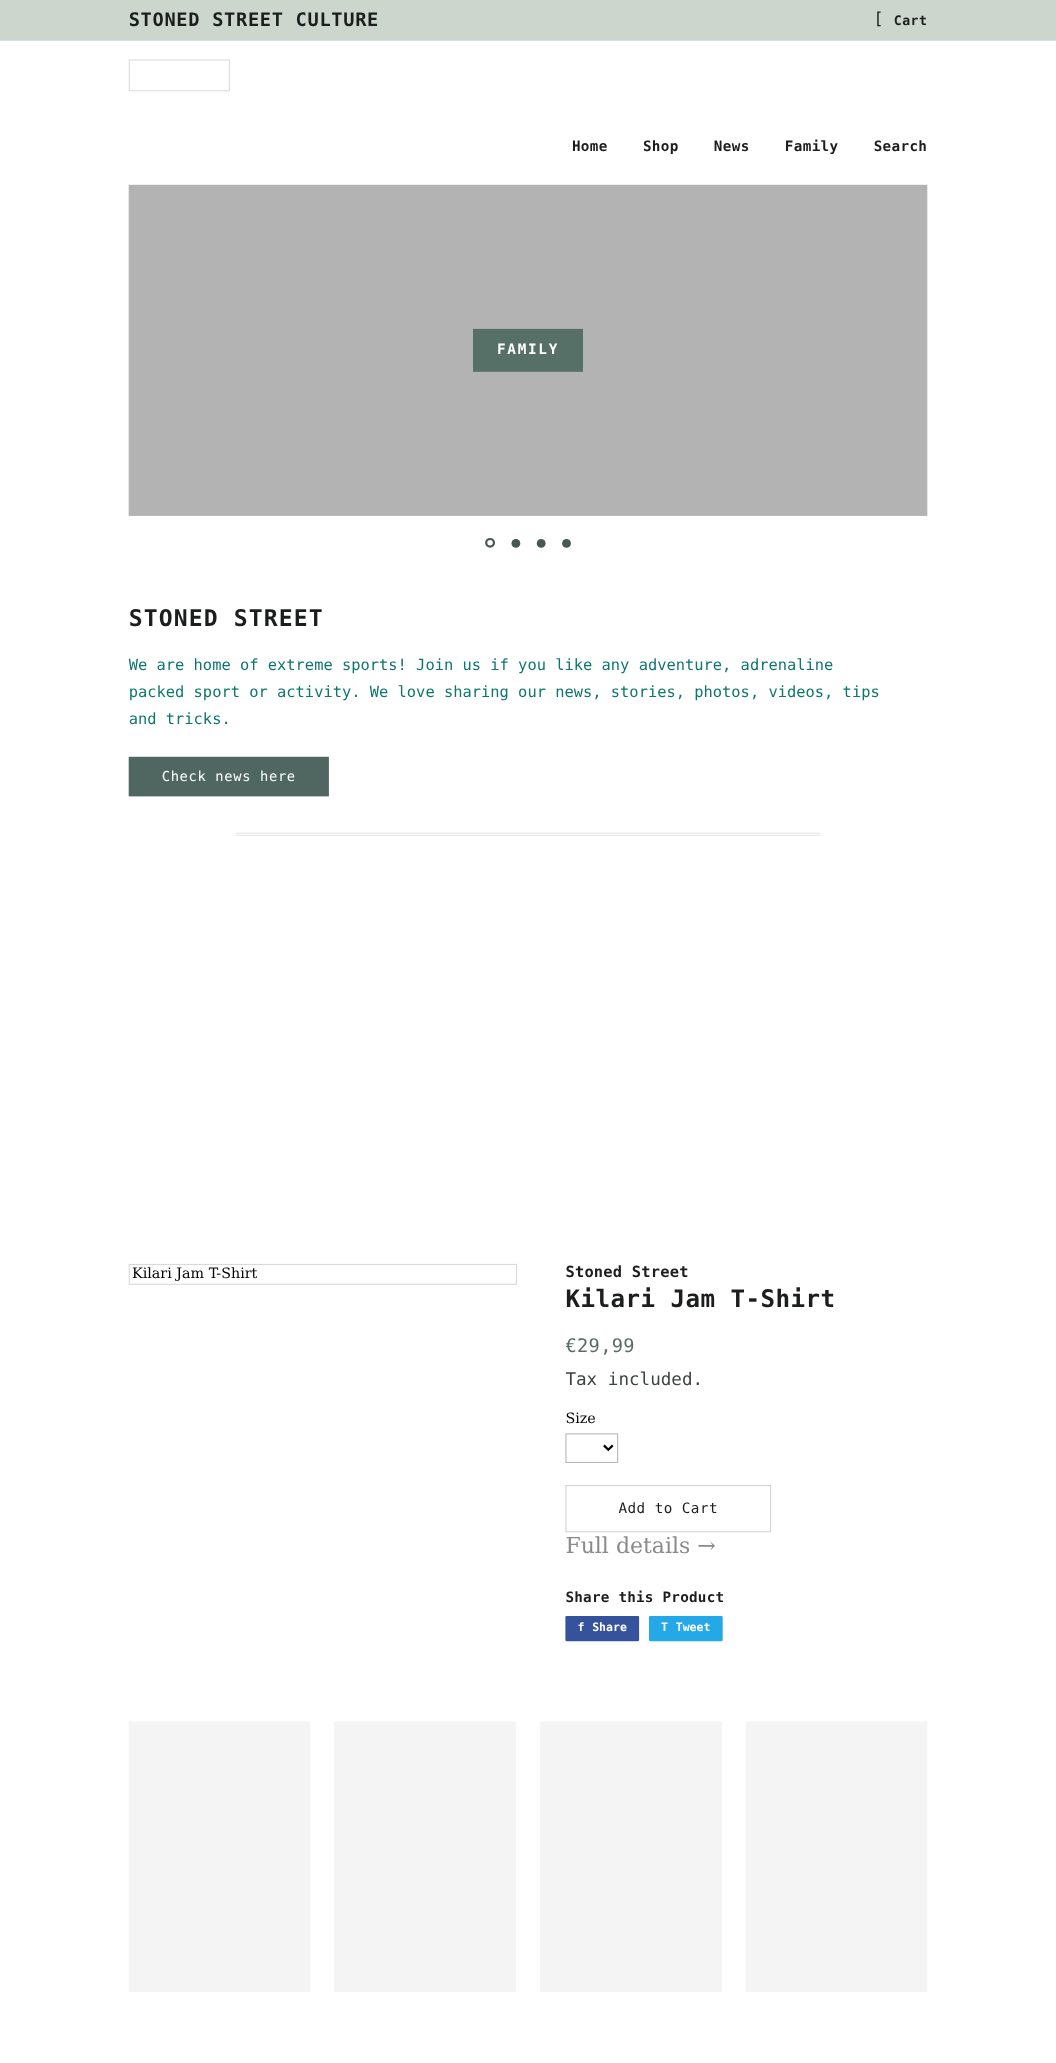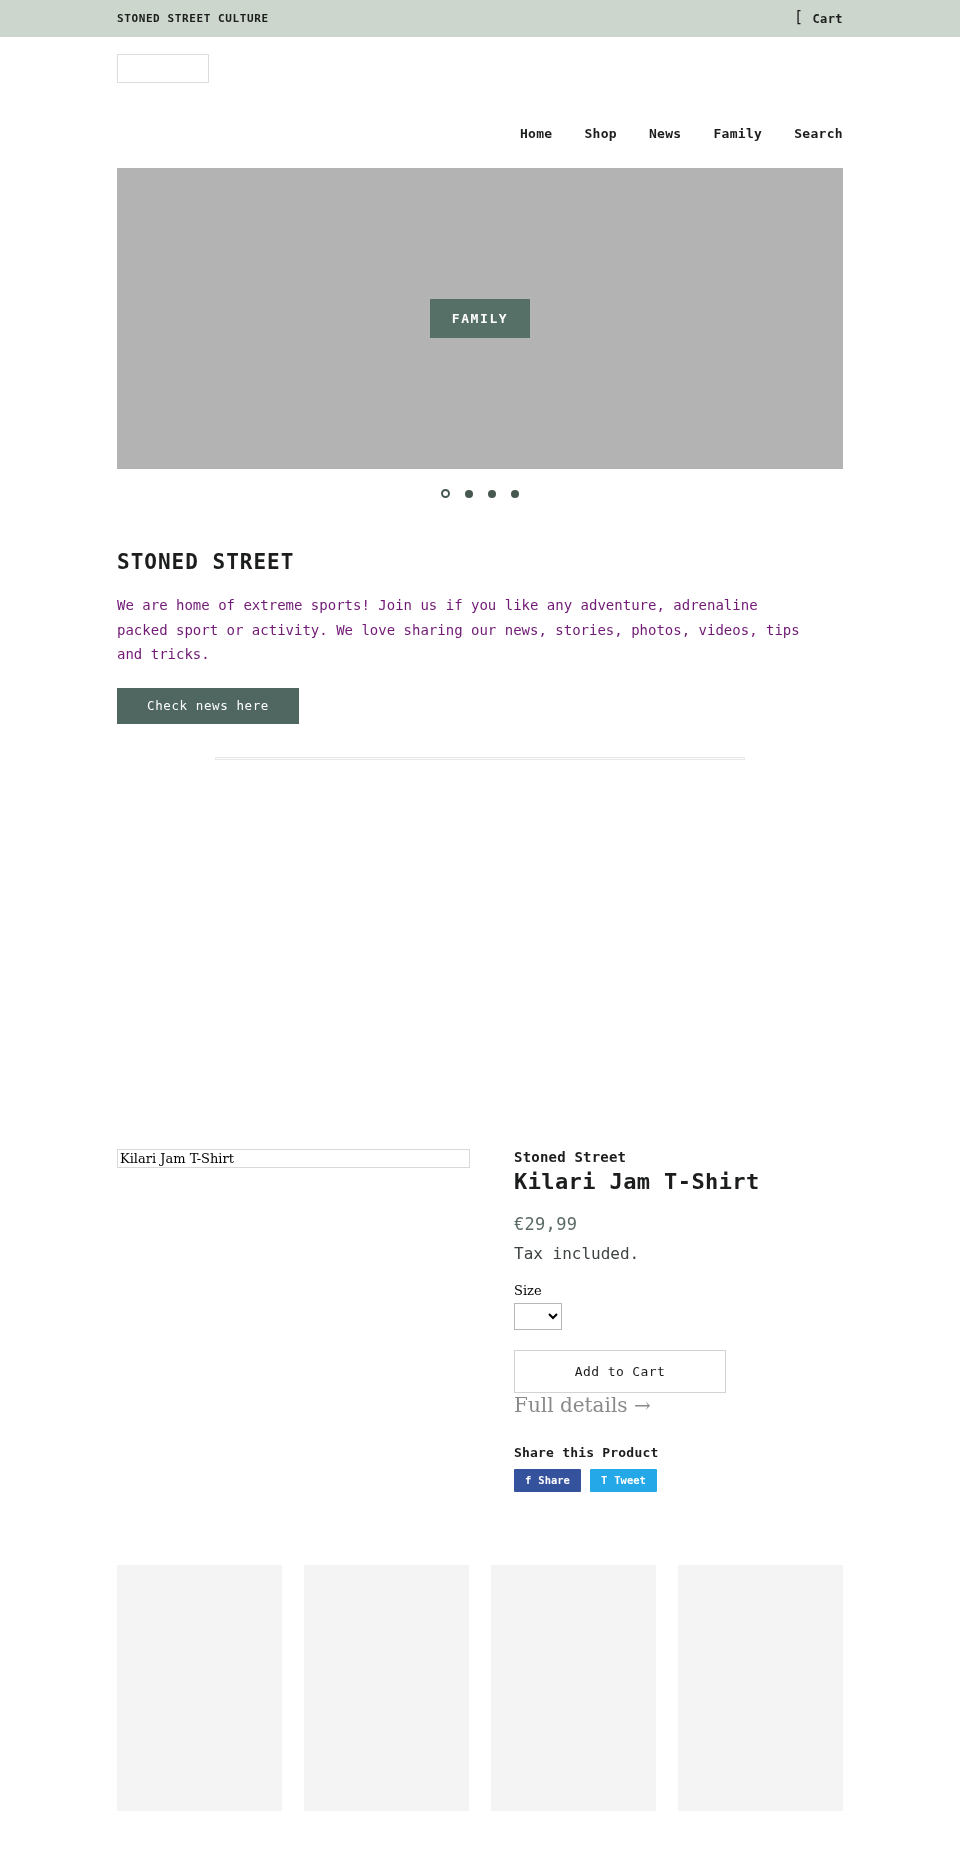--- a/index.html
+++ b/index.html
@@ -23,21 +23,21 @@
   .announcement {
     background: #ccd6cd;
     height: 37px;
     display: flex;
     align-items: center;
     justify-content: space-between;
     padding: 0 117px 0 117px;
   }
   .announcement-text {
     font-family: "DejaVu Sans Mono", "Liberation Mono", monospace;
-    font-size: 11px;
+    font-size: 17px;
     letter-spacing: 0.6px;
     font-weight: 700;
     color: #1c1d1d;
     white-space: nowrap;
   }
   .announcement-right {
     display: flex;
     align-items: center;
     gap: 8px;
   }
@@ -143,21 +143,21 @@
     margin: 0 0 19px 0;
     font-size: 21px;
     font-weight: 700;
     letter-spacing: 1px;
     color: #1c1d1d;
   }
   .richtext p {
     margin: 0 0 21px 0;
     font-size: 14px;
     line-height: 24.5px;
-    color: #701a75;
+    color: #0f766e;
     max-width: 690px;
   }
   .richtext-btn {
     display: inline-block;
     background: #4f6760;
     color: #ffffff;
     font-size: 12.5px;
     letter-spacing: 0.6px;
     padding: 12px 30px;
     text-decoration: none;
@@ -242,21 +242,21 @@
     font-size: 13px;
     padding: 3px 18px;
     border: 1px solid #b7b7b7;
     background: #ffffff;
     color: #000;
     width: 48px;
     height: 27px;
   }
   .add-cart-btn {
     display: block;
-    width: 212px;
+    width: 187px;
     margin-top: 20px;
     background: #ffffff;
     border: 1px solid #d3d3d3;
     color: #1c1d1d;
     font-family: "DejaVu Sans Mono", "Liberation Mono", monospace;
     font-size: 13px;
     letter-spacing: 0.4px;
     padding: 13px 0;
     cursor: pointer;
     text-align: center;

